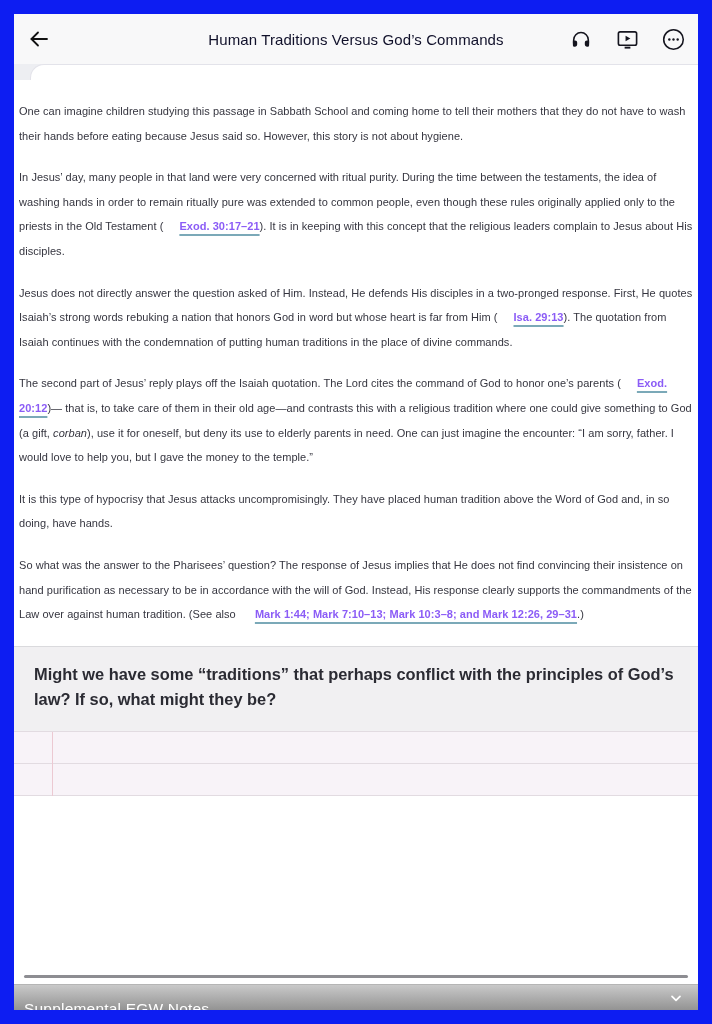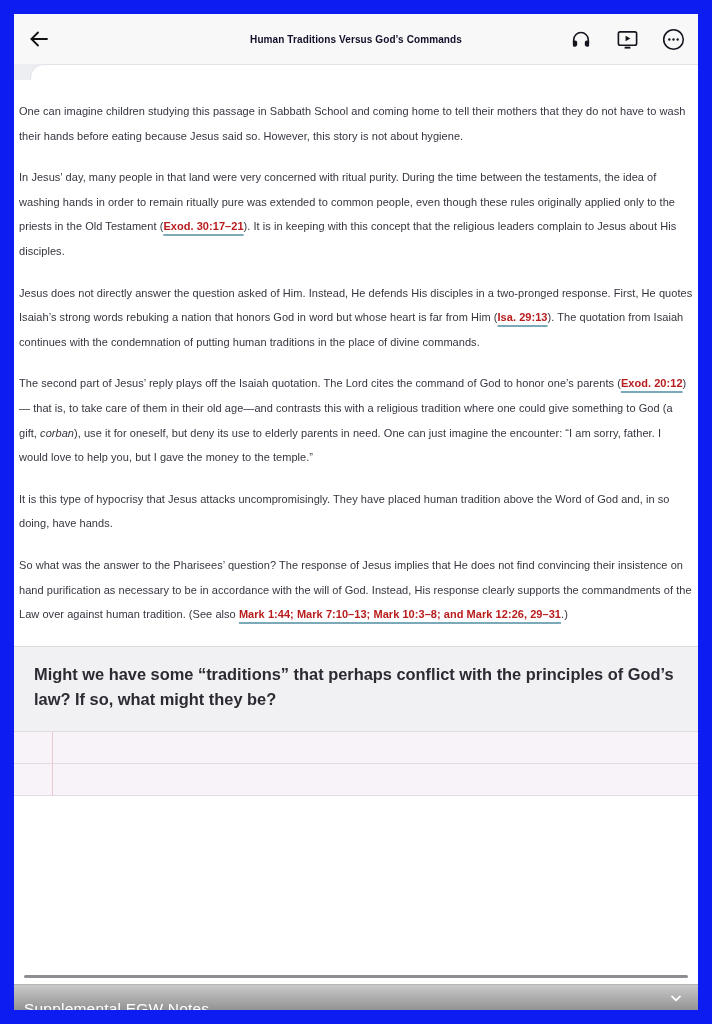--- a/index.html
+++ b/index.html
@@ -14,37 +14,37 @@
   }
   
   .header {
     position:relative; height:50px; background:#f8f8f9;
     display:flex; align-items:center; justify-content:space-between;
     padding:0 12px 0 8px;
   }
   .back-btn { width:34px; height:34px; display:flex; align-items:center; justify-content:center; cursor:pointer; }
   .hdr-title {
     position:absolute; left:50%; top:50%; transform:translate(-50%,-50%);
-    font-size:10px; font-weight:700; color:#10102a; white-space:nowrap; letter-spacing:.1px;
+    font-size:15px; font-weight:400; color:#10102a; white-space:nowrap; letter-spacing:.1px;
   }
   .hdr-icons { display:flex; align-items:center; gap:20px; }
   .hdr-icons .icon-btn { width:26px; height:26px; display:flex; align-items:center; justify-content:center; cursor:pointer; }
   
   .card-gap { height:16px; background:#edeef2; }
   .card-gap .card-corner {
     margin-left:16px; height:16px; background:#ffffff;
     border-top-left-radius:14px; border-top:1px solid #e3e3ea; border-left:1px solid #e3e3ea;
   }
   
   .content { background:#ffffff; padding:2px 5px 0 5px; color:#35353f; }
   .content p.para { font-size:11px; line-height:24.6px; margin:17px 0; letter-spacing:.05px; }
   .ref-link {
-    font-weight:700; color:#b91c1c; cursor:pointer;
+    font-weight:700; color:#8b5cf6; cursor:pointer;
     text-decoration:underline; text-decoration-color:#7ba9b8;
-    text-decoration-thickness:1.5px; text-underline-offset:4px;
+    text-decoration-thickness:1.5px; text-underline-offset:4px;padding-left:16px;
   }
   .italic { font-style:italic;text-align:right; }
   
   .question-panel {
     margin-top:19px; background:#f1f0f2; border-top:1px solid #dadadd;
     padding:15px 16px 18px 20px;
   }
   .question-text { font-size:16.4px; font-weight:700; line-height:25.5px; color:#2b2b33; }
   
   .answer-area { background:#f8f3f8; border-top:1px solid #e2dbe1; position:relative; }

